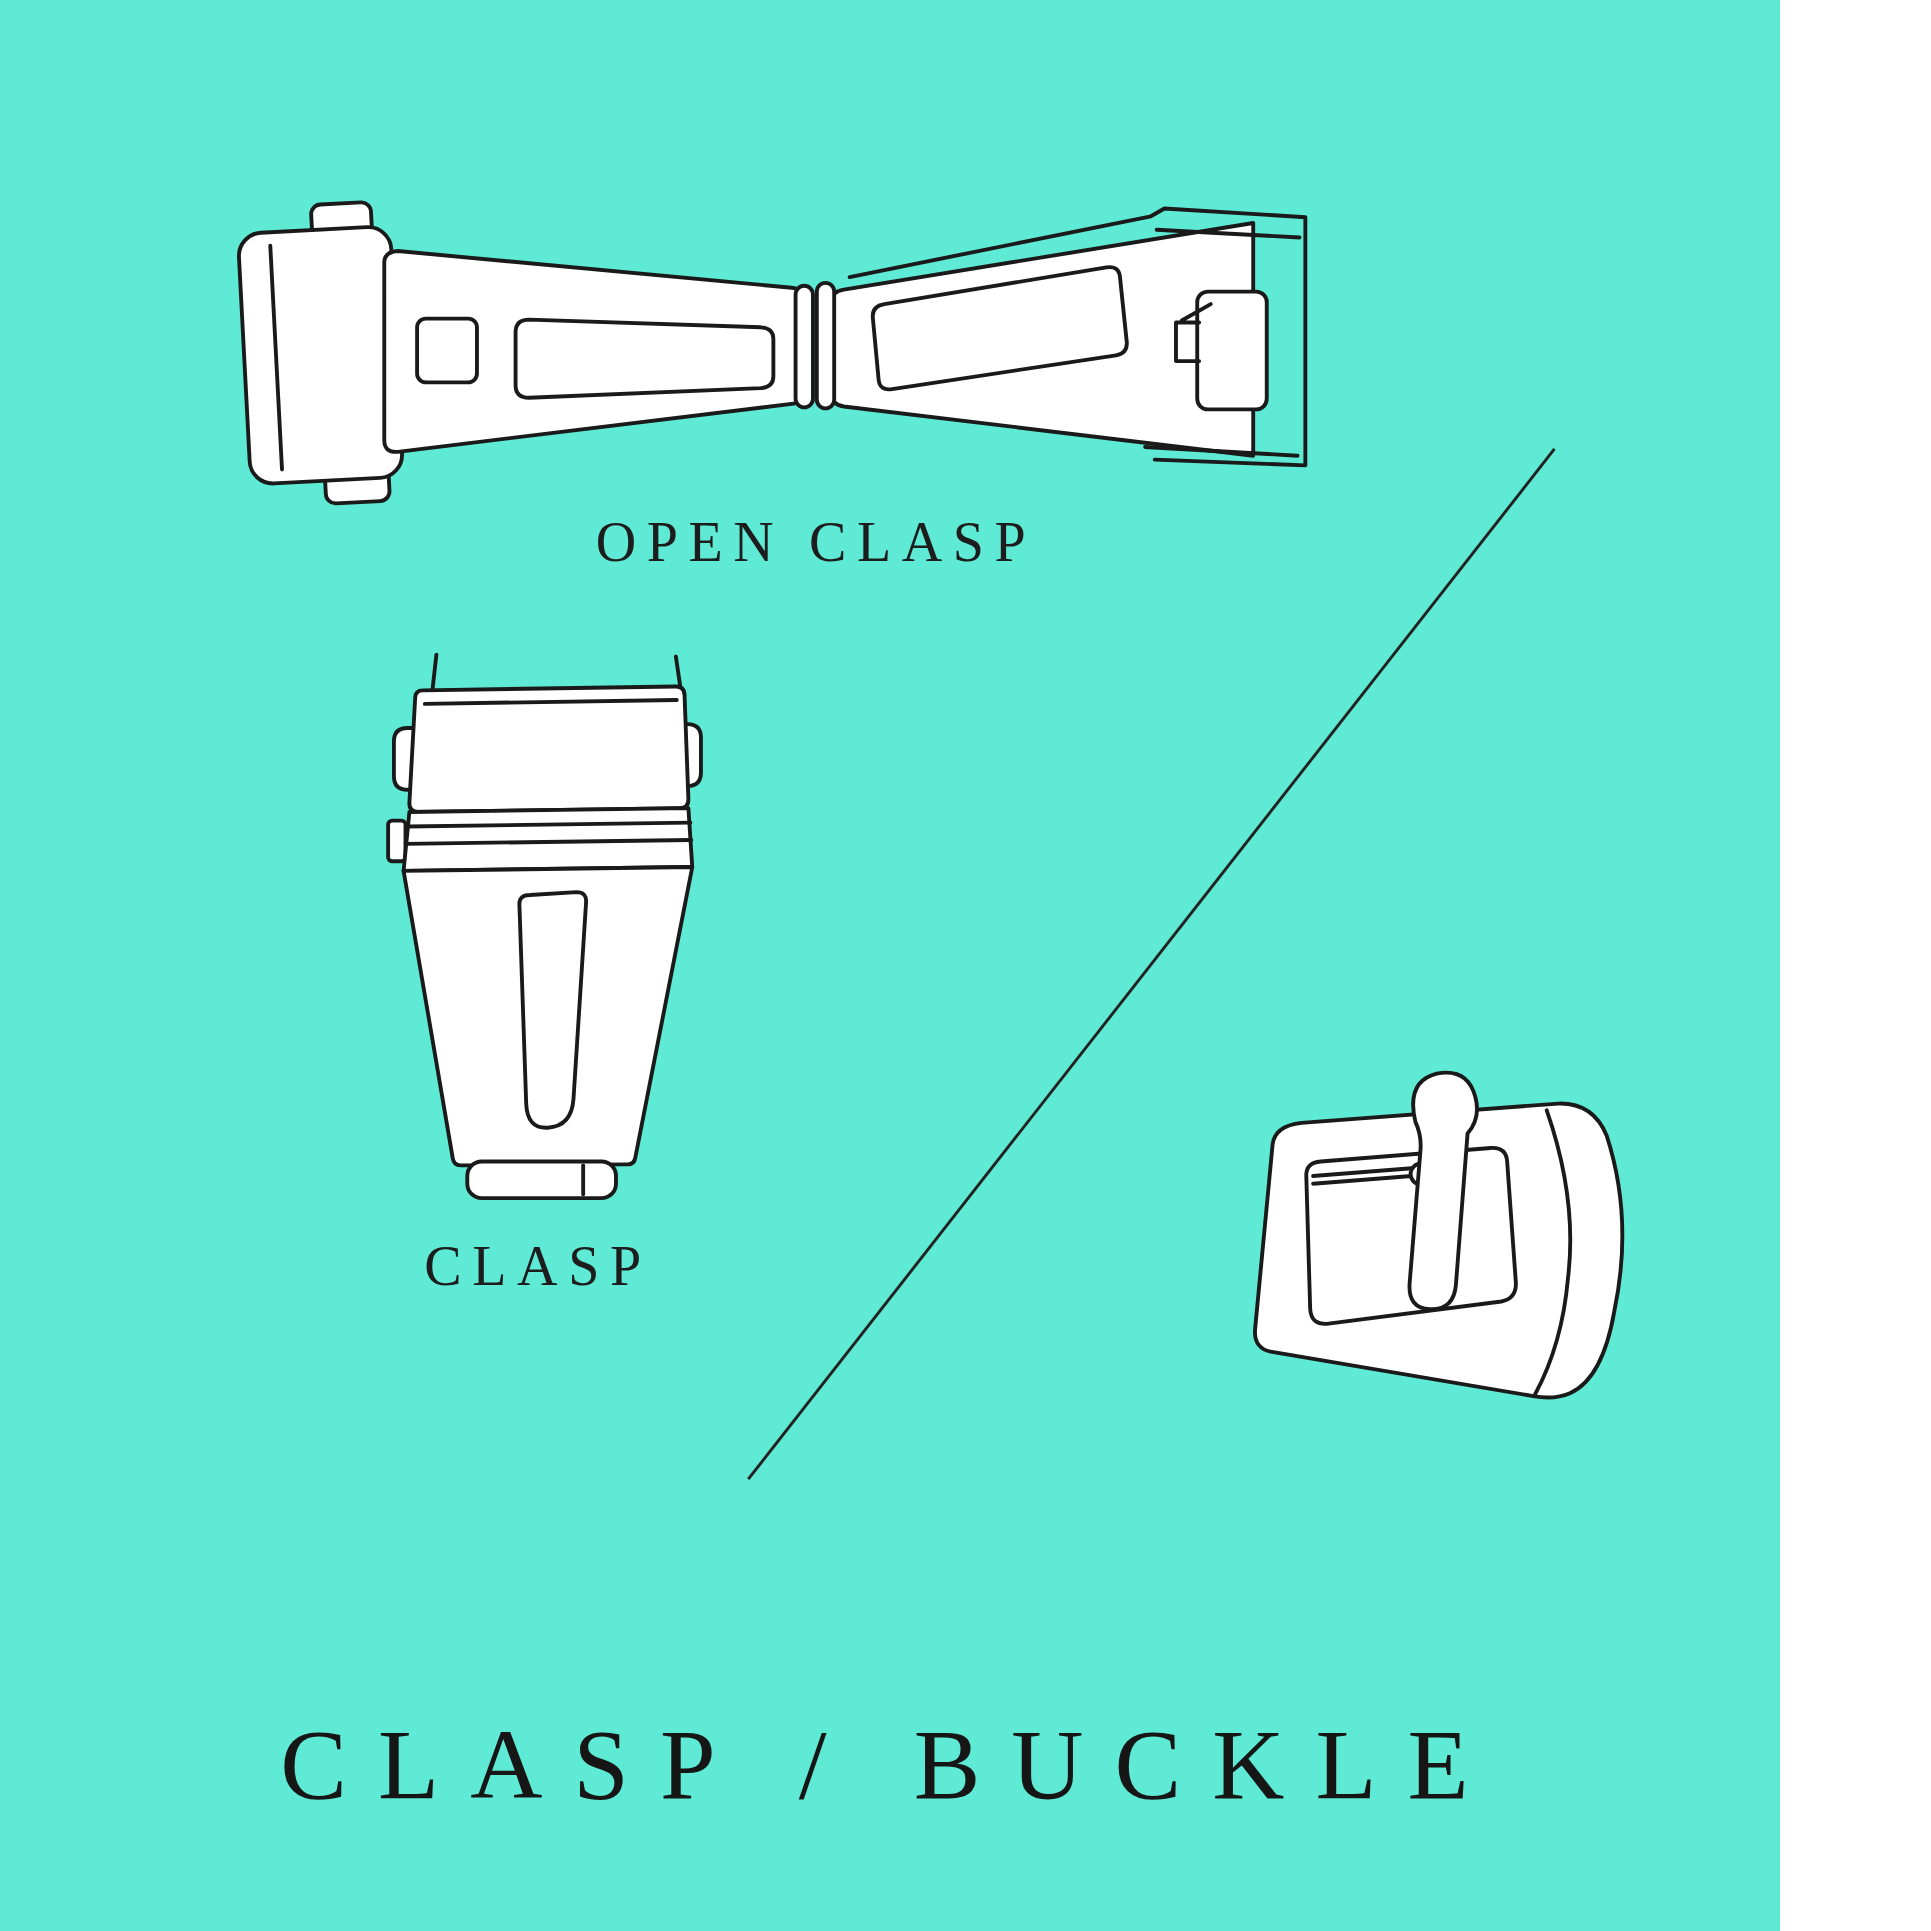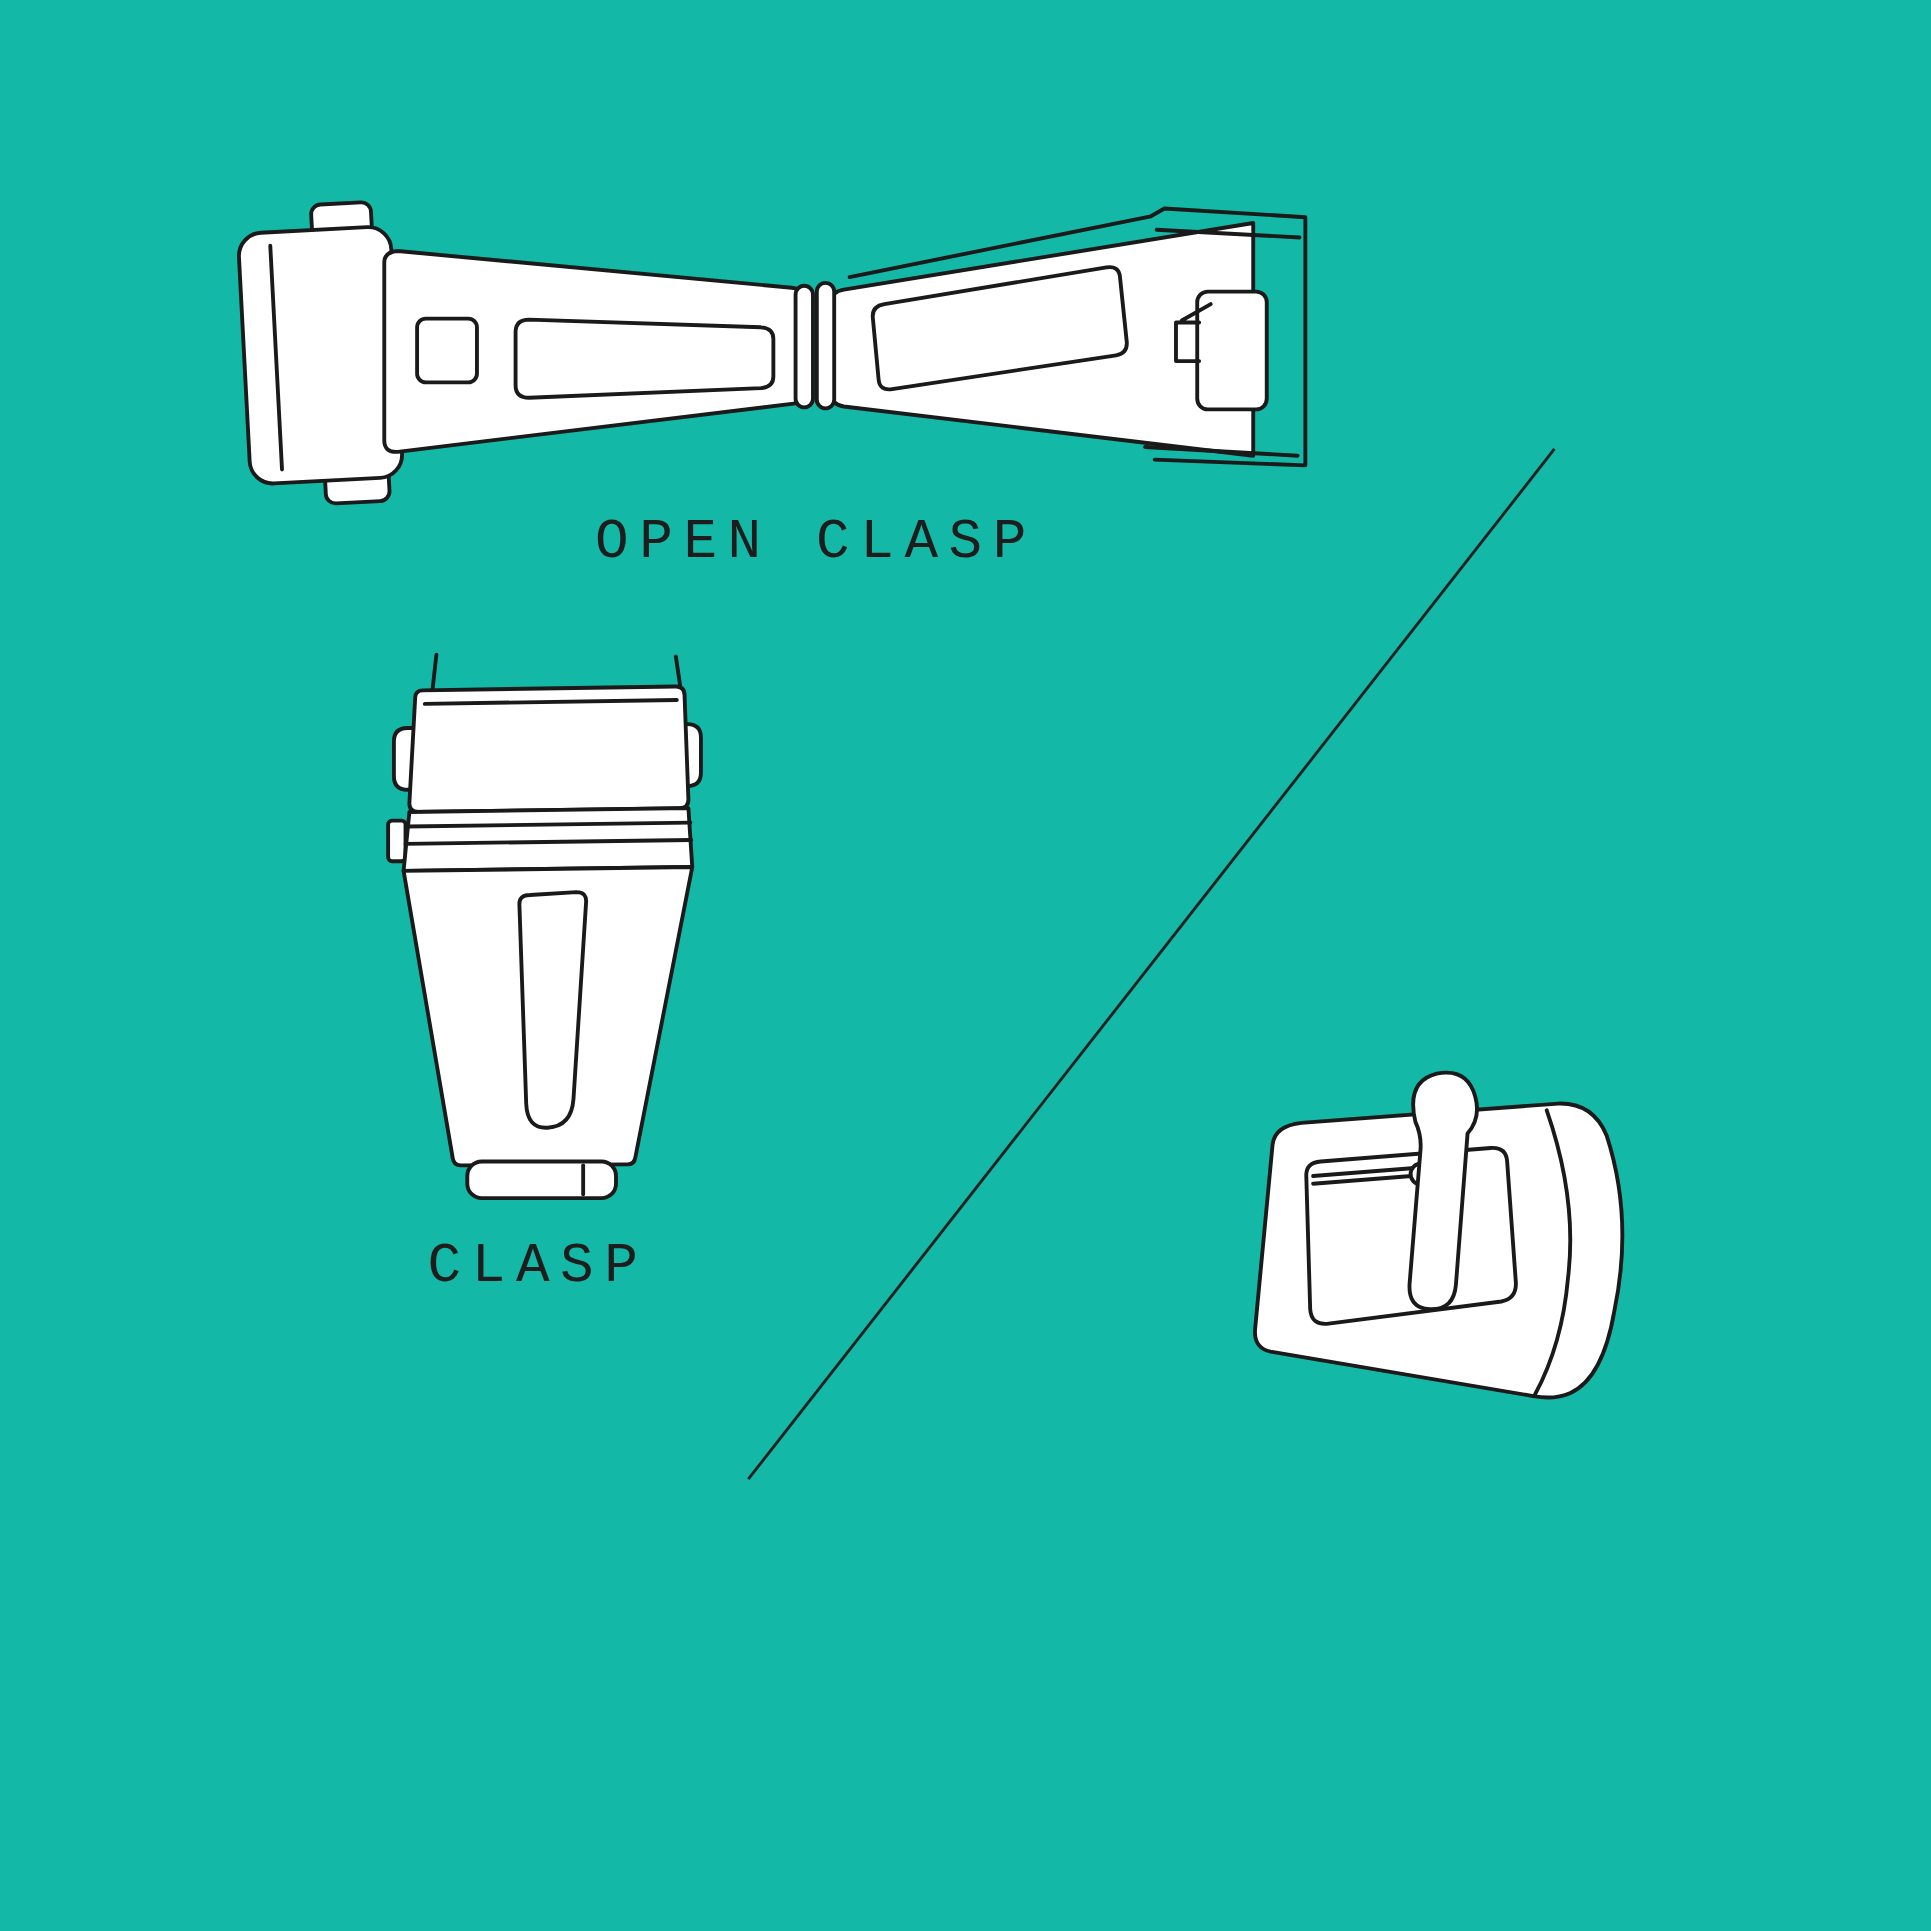--- a/index.html
+++ b/index.html
@@ -2,25 +2,25 @@
 <html><head>
 <meta charset="utf-8">
 <style>
   html, body {
     margin: 0;
     padding: 0;
     background: #ffffff;
   }
   #canvas {
     position: relative;
-    width: 1931px;
+    width: 1780px;
     height: 1931px;
-    background: #14b8a6;
+    background: #5eead4;
     overflow: hidden;
-    font-family: Liberation Mono, monospace;
+    font-family: Liberation Serif, serif;
   }
   #art {
     position: absolute;
     left: 0;
     top: 0;
     width: 1931px;
     height: 1931px;
   }
   .label {
     position: absolute;
@@ -103,15 +103,16 @@
       <path d="M 1360 1218 L 1462 1210 M 1360 1226 L 1462 1218"></path>
       <circle cx="1472" cy="1216" r="11" fill="#ffffff"></circle>
       <path fill="#ffffff" d="M 1466 1162 Q 1456 1120 1488 1112 Q 1520 1106 1528 1136 Q 1534 1158 1520 1174 L 1508 1330 Q 1506 1357 1481 1356 Q 1458 1355 1460 1329 L 1471 1194 Q 1473 1177 1466 1162 Z"></path>
     </g>
   </svg>
 
   <div class="label" style="left:816px; top:510px;">OPEN CLASP</div>
 
   <div class="label" style="left:538px; top:1234px;">CLASP</div>
 
+  <div class="title" style="top:1707px;">CLASP / BUCKLE</div>
 
 </div>
 
 
 </body></html>

